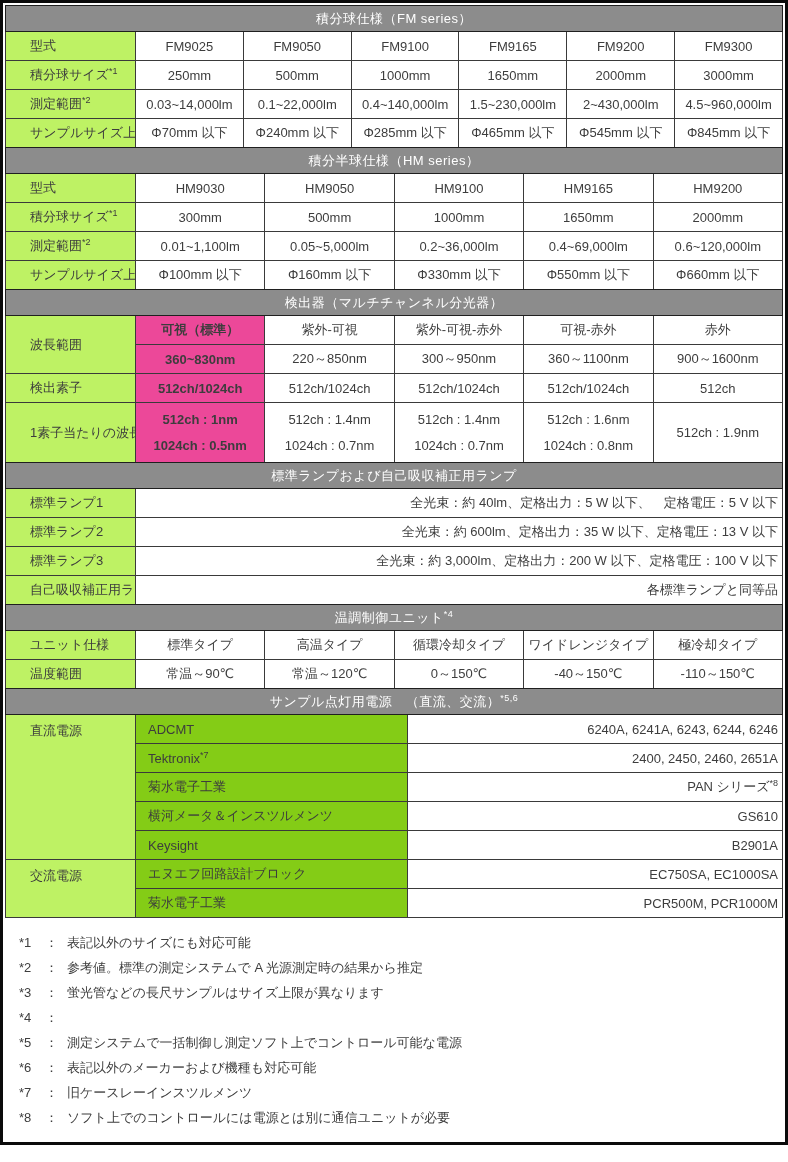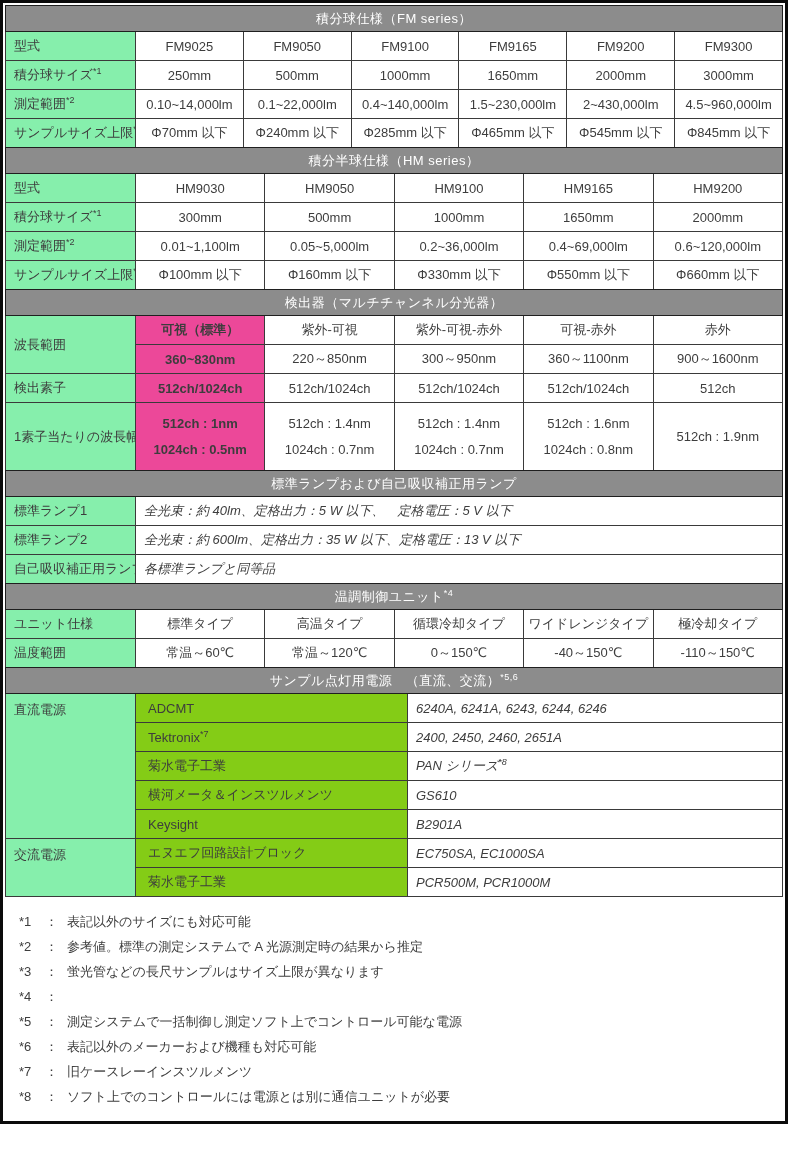--- a/index.html
+++ b/index.html
@@ -12,25 +12,25 @@
   table:first-child { margin-top:0; }
   td {
     border:1px solid #3a3a3a; font-size:13px; color:#3d3d3d;
     text-align:center; vertical-align:middle; height:29px;
     padding:0 4px; box-sizing:border-box; overflow:hidden; white-space:nowrap;
   }
   tr.bar td {
     background:#8c8c8c; color:#ffffff; height:26px;
     border-color:#1f1f1f; font-size:13px; letter-spacing:0.5px;
   }
-  td.lbl { background:#86efac; text-align:left; padding-left:8px; }
+  td.lbl { background:#bef264; text-align:left; padding-left:24px; }
   td.hl  { background:#ec4899; font-weight:bold; }
-  td.txt { text-align:left; padding-left:8px;font-style:italic; }
+  td.txt { text-align:right; padding-left:16px; }
   td.maker { background:#84cc16; text-align:left; padding-left:12px; }
-  td.tall { height:68px; }
+  td.tall { height:60px; }
   td.tall span { display:block; line-height:26px; }
   sup { font-size:9px; line-height:0; }
   .footnotes { padding:12px 8px 10px 14px; }
   .fn { display:flex; align-items:center; height:25px; font-size:13px; color:#3d3d3d; }
   .fn .m { width:26px; }
   .fn .c { width:22px; }
 </style>
 </head>
 <body>
 
@@ -63,21 +63,21 @@
       <td class="lbl"><span>積分球サイズ</span><sup>*1</sup></td>
       <td>250mm</td>
       <td>500mm</td>
       <td>1000mm</td>
       <td>1650mm</td>
       <td>2000mm</td>
       <td>3000mm</td>
     </tr>
     <tr>
       <td class="lbl"><span>測定範囲</span><sup>*2</sup></td>
-      <td>0.10~14,000lm</td>
+      <td>0.03~14,000lm</td>
       <td>0.1~22,000lm</td>
       <td>0.4~140,000lm</td>
       <td>1.5~230,000lm</td>
       <td>2~430,000lm</td>
       <td>4.5~960,000lm</td>
     </tr>
     <tr>
       <td class="lbl"><span>サンプルサイズ上限</span><sup>*3</sup></td>
       <td>Φ70mm 以下</td>
       <td>Φ240mm 以下</td>
@@ -210,20 +210,24 @@
         </tr>
     <tr>
       <td class="lbl">標準ランプ1</td>
       <td class="txt">全光束：約 40lm、定格出力：5 W 以下、　定格電圧：5 V 以下</td>
     </tr>
     <tr>
       <td class="lbl">標準ランプ2</td>
       <td class="txt">全光束：約 600lm、定格出力：35 W 以下、定格電圧：13 V 以下</td>
     </tr>
     <tr>
+      <td class="lbl">標準ランプ3</td>
+      <td class="txt">全光束：約 3,000lm、定格出力：200 W 以下、定格電圧：100 V 以下</td>
+    </tr>
+    <tr>
       <td class="lbl">自己吸収補正用ランプ</td>
       <td class="txt">各標準ランプと同等品</td>
     </tr>
   </tbody>
     </table>
 
   <table>
     <colgroup>
         <col style="width:130px">
         <col>
@@ -239,21 +243,21 @@
     <tr>
       <td class="lbl">ユニット仕様</td>
       <td>標準タイプ</td>
       <td>高温タイプ</td>
       <td>循環冷却タイプ</td>
       <td>ワイドレンジタイプ</td>
       <td>極冷却タイプ</td>
     </tr>
     <tr>
       <td class="lbl">温度範囲</td>
-      <td>常温～60℃</td>
+      <td>常温～90℃</td>
       <td>常温～120℃</td>
       <td>0～150℃</td>
       <td>-40～150℃</td>
       <td>-110～150℃</td>
     </tr>
   </tbody>
     </table>
 
   <table>
     <colgroup>

